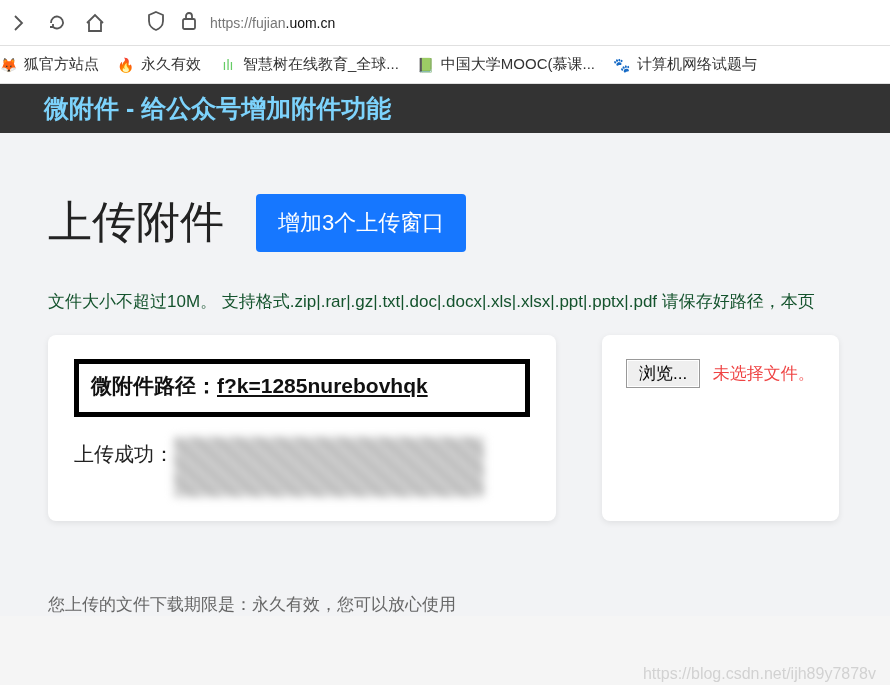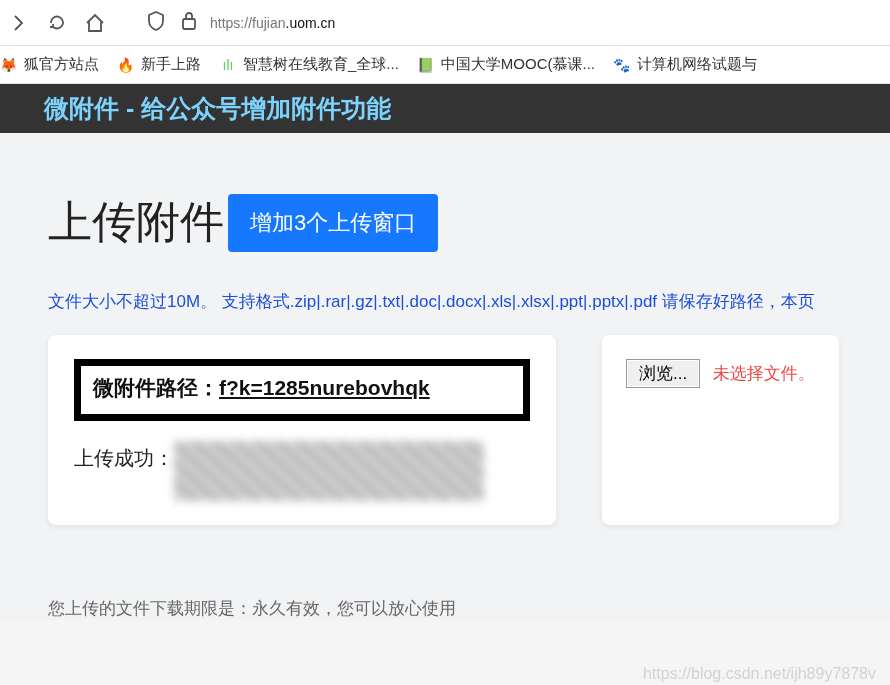--- a/index.html
+++ b/index.html
@@ -74,57 +74,57 @@
       font-size: 25px;
       font-weight: bold;
     }
     .content {
       background: #f2f3f5;
       padding: 60px 0 0 48px;
     }
     .title-row {
       display: flex;
       align-items: center;
-      gap: 4px;
+      gap: 32px;
       margin-bottom: 38px;
     }
     .main-title {
       font-size: 44px;
       color: #222;
       font-weight: 500;
     }
     .blue-btn {
       background: #1677ff;
       color: #fff;
       border: none;
       border-radius: 4px;
       padding: 14px 22px;
       font-size: 22px;
       cursor: pointer;
     }
     .hint-text {
       font-size: 17px;
-      color: #1d4ed8;
+      color: #14532d;
       margin-bottom: 22px;
       margin-top: 28px;
     }
     .cards-row {
       display: flex;
       gap: 46px;
     }
     .card {
       background: #fff;
       border-radius: 8px;
       box-shadow: 0 2px 6px rgba(0,0,0,0.08);
       padding: 24px 26px;
     }
     .card-left { width: 508px; }
     .card-right { padding: 24px 24px; }
     .red-box {
-      border: 7px solid #000000;
+      border: 5px solid #000000;
       padding: 8px 12px 12px 12px;
       margin-bottom: 20px;
     }
     .path-label {
       font-size: 21px;
       font-weight: bold;
       color: #111;
     }
     .path-value {
       font-size: 21px;
@@ -217,21 +217,21 @@
   </div>
 </div>
 
 <div class="bookmarks-bar">
   <div class="bookmark-item">
     <span class="bookmark-icon">🦊</span>
     <span>狐官方站点</span>
   </div>
   <div class="bookmark-item">
     <span class="bookmark-icon" style="color:#ff7a00;">🔥</span>
-    <span>新手上路</span>
+    <span>永久有效</span>
   </div>
   <div class="bookmark-item">
     <span class="bookmark-icon" style="color:#6c6;">ılı</span>
     <span>智慧树在线教育_全球...</span>
   </div>
   <div class="bookmark-item">
     <span class="bookmark-icon" style="color:#2a8;">📗</span>
     <span>中国大学MOOC(慕课...</span>
   </div>
   <div class="bookmark-item">

